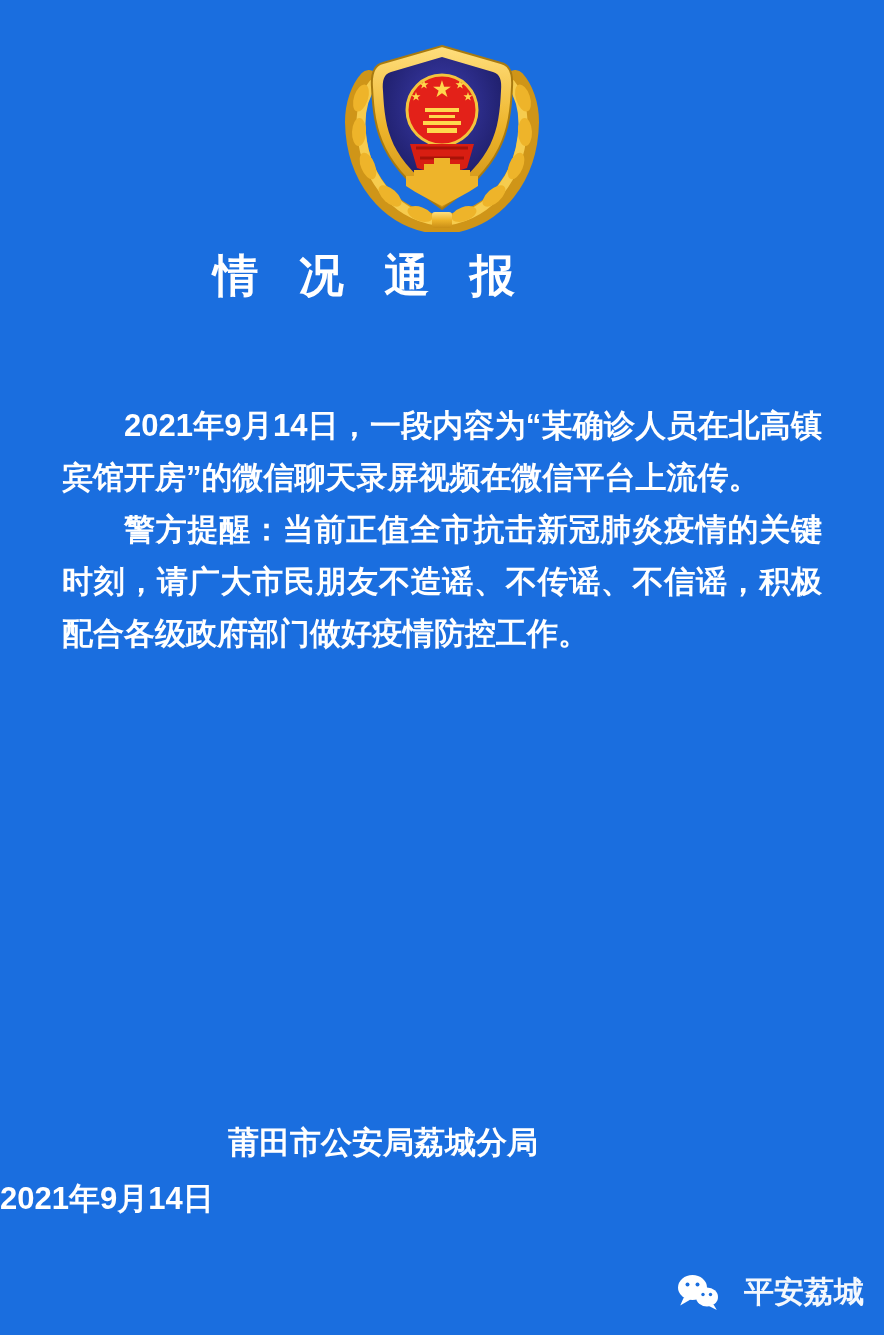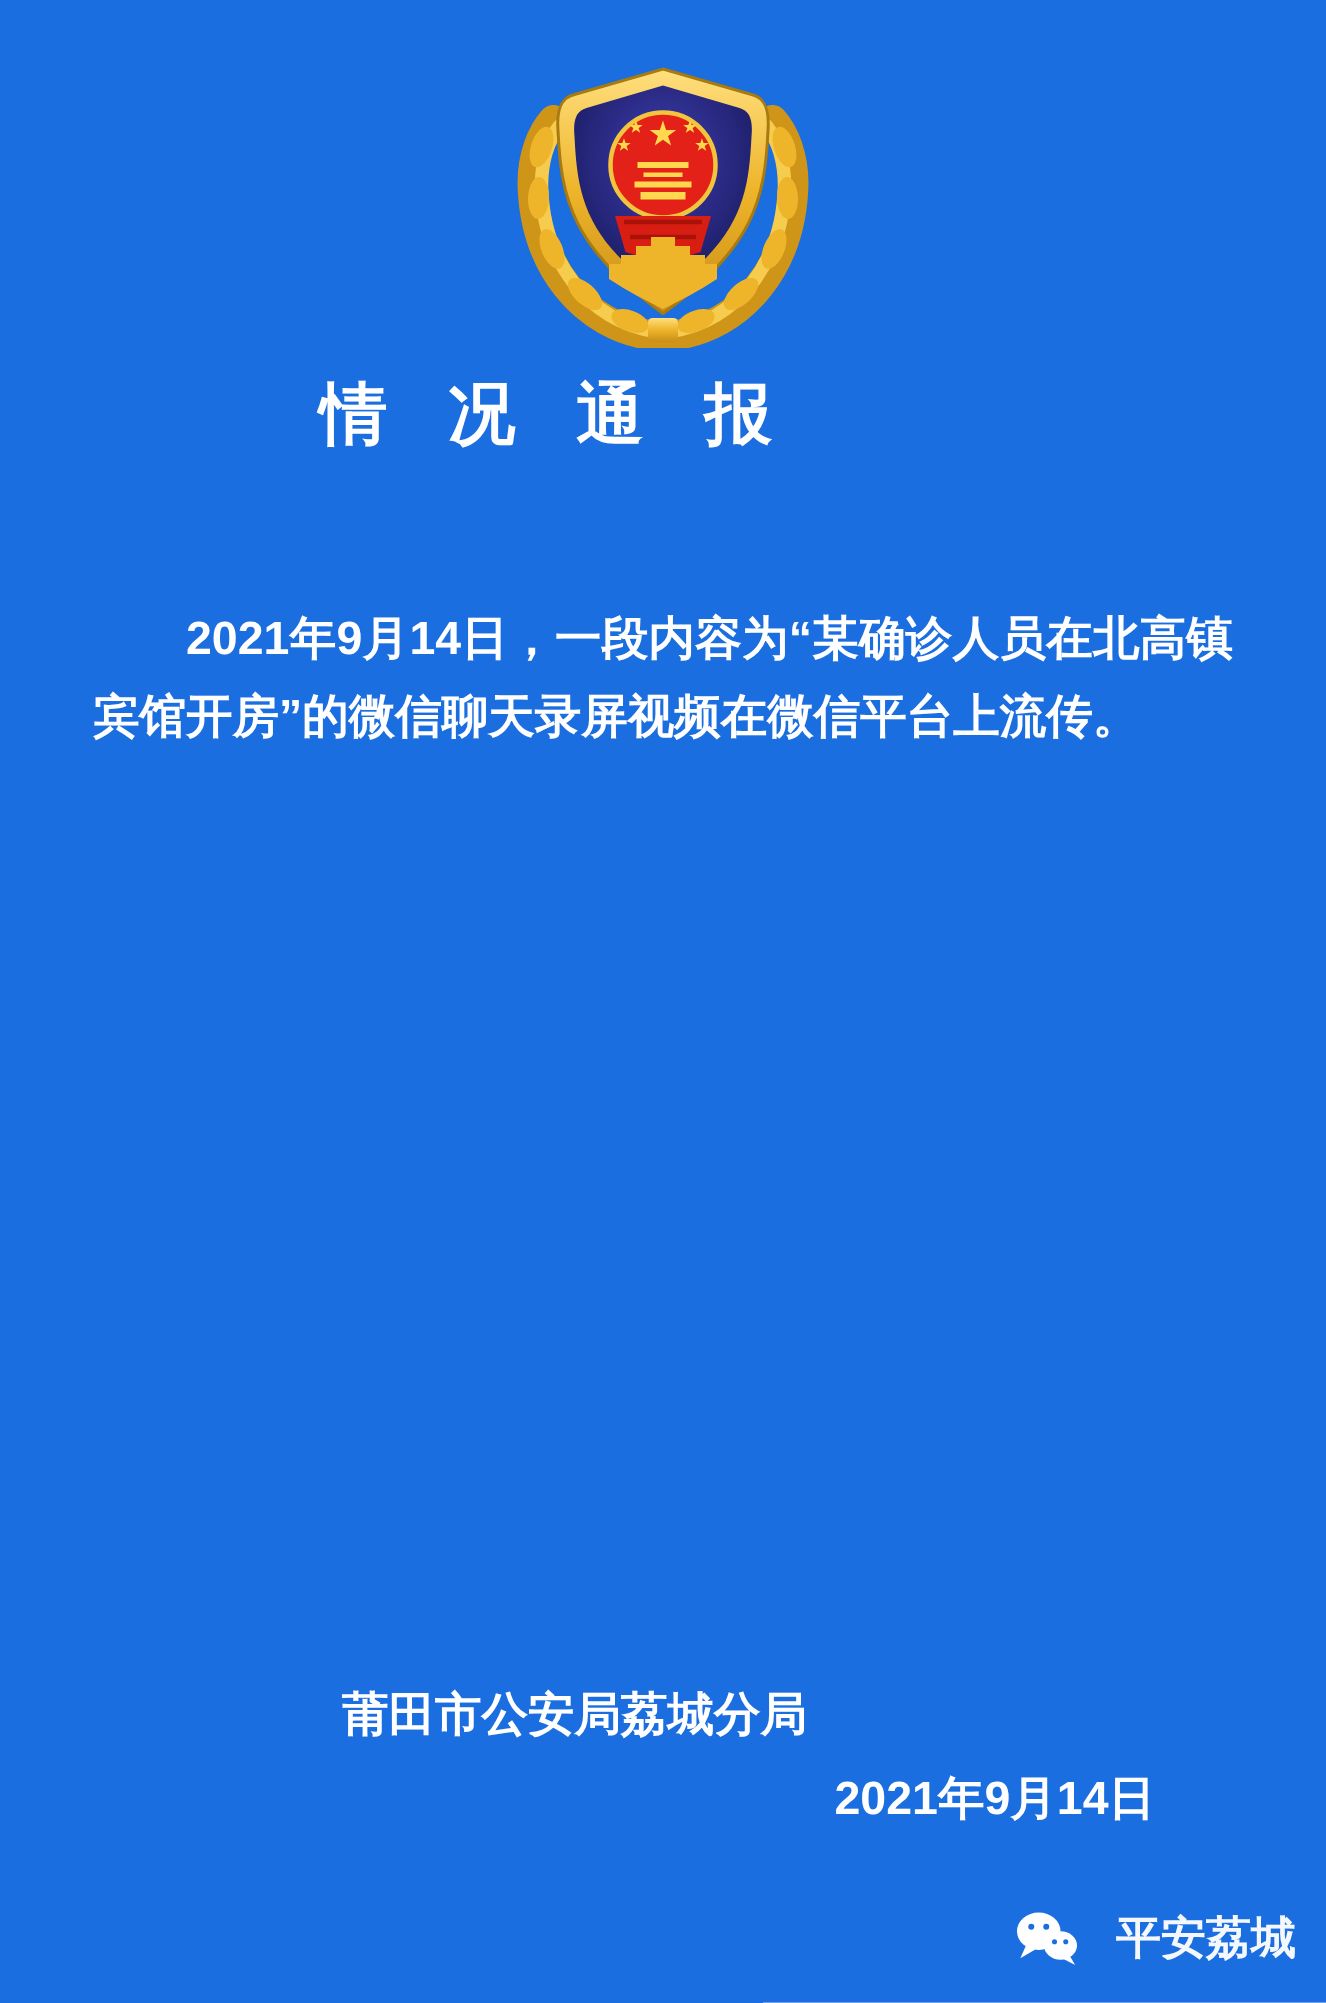--- a/index.html
+++ b/index.html
@@ -15,21 +15,21 @@
     text-align:center; font-size:45px; letter-spacing:14px; text-indent:14px;
     color:#ffffff;
   }
   .body-text {
     position:absolute; top:356px; left:62px; width:760px;
     font-size:31px; line-height:52px; text-align:justify;margin-top:44px;
   }
   .body-text p { margin:0; text-indent:2em; }
   .signature-block { position:absolute; top:1116px; left:0; width:884px; font-size:31px; }
   .sig-name { text-align:center; padding-right:118px; line-height:54px; }
-  .sig-date { text-align:right; padding-right:114px; line-height:58px; }
+  .sig-date { text-align:left; padding-right:114px; line-height:58px; }
   .footer {
     position:absolute; right:20px; bottom:22px;
     display:flex; align-items:center; gap:25px;
     font-size:30px; color:#f4f8fd;
   }
   .wechat-icon { display:block; }
 </style>
 </head>
 <body>
 
@@ -83,20 +83,21 @@
       <path d="M80,112 L132,112 M84,122 L128,122" stroke="#a81208" stroke-width="3" fill="none"></path>
 
       <path d="M70,150 L70,140 L78,140 L78,134 L88,134 L88,128 L98,128 L98,122 L114,122 L114,128 L124,128 L124,134 L134,134 L134,140 L142,140 L142,150 C130,158 118,164 106,170 C94,164 82,158 70,150 Z" fill="#eeb42a"></path>
     </svg>
   </div>
 
   <div class="title">情 况 通 报</div>
 
   <div class="body-text">
     <p>2021年9月14日，一段内容为“某确诊人员在北高镇宾馆开房”的微信聊天录屏视频在微信平台上流传。</p>
+    <p>警方提醒：当前正值全市抗击新冠肺炎疫情的关键时刻，请广大市民朋友不造谣、不传谣、不信谣，积极配合各级政府部门做好疫情防控工作。</p>
   </div>
 
   <div class="signature-block">
     <div class="sig-name">莆田市公安局荔城分局</div>
     <div class="sig-date">2021年9月14日</div>
   </div>
 
   <div class="footer">
     <span>
       <svg class="wechat-icon" width="42" height="37" viewBox="0 0 42 37">

